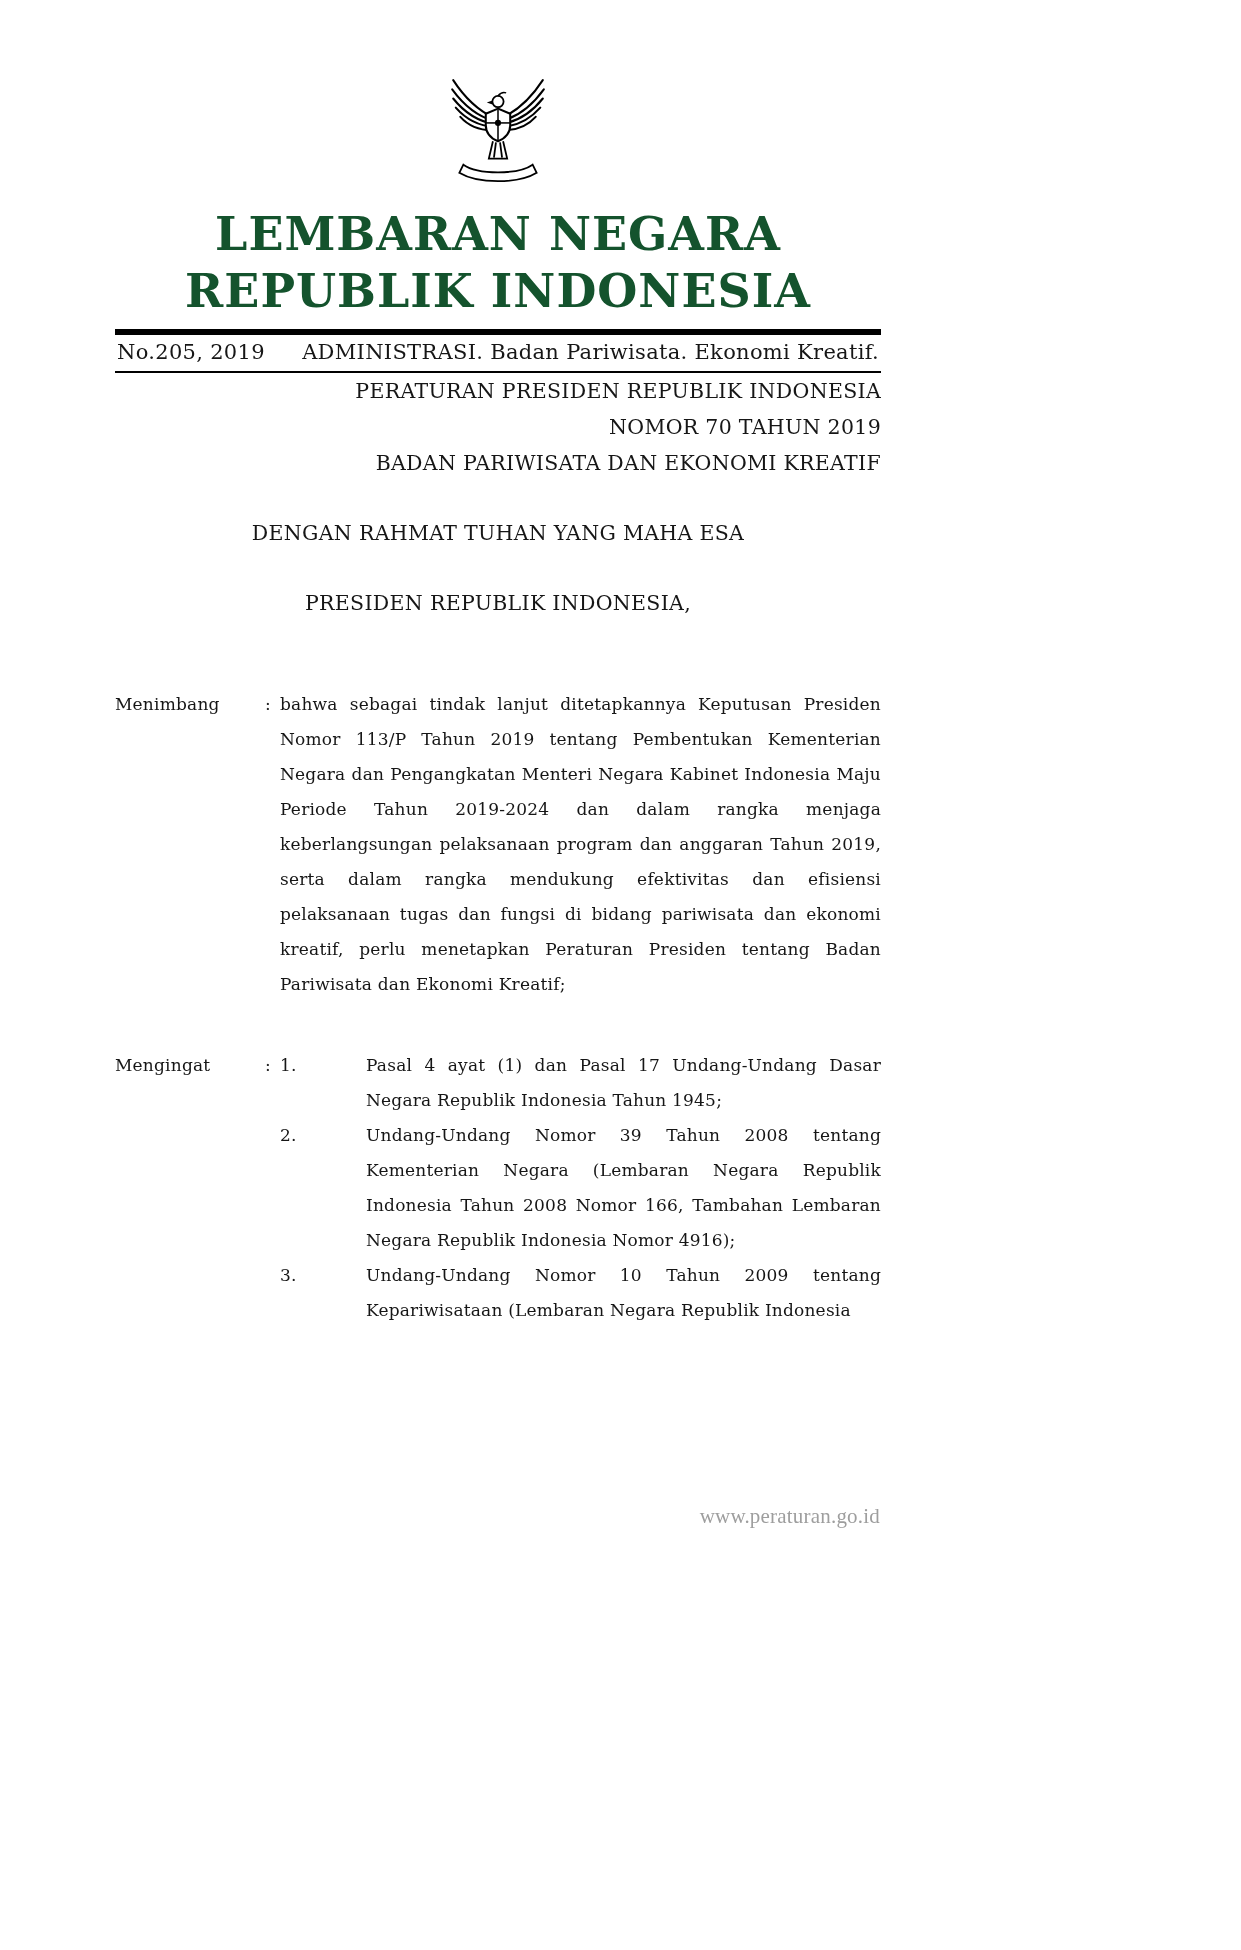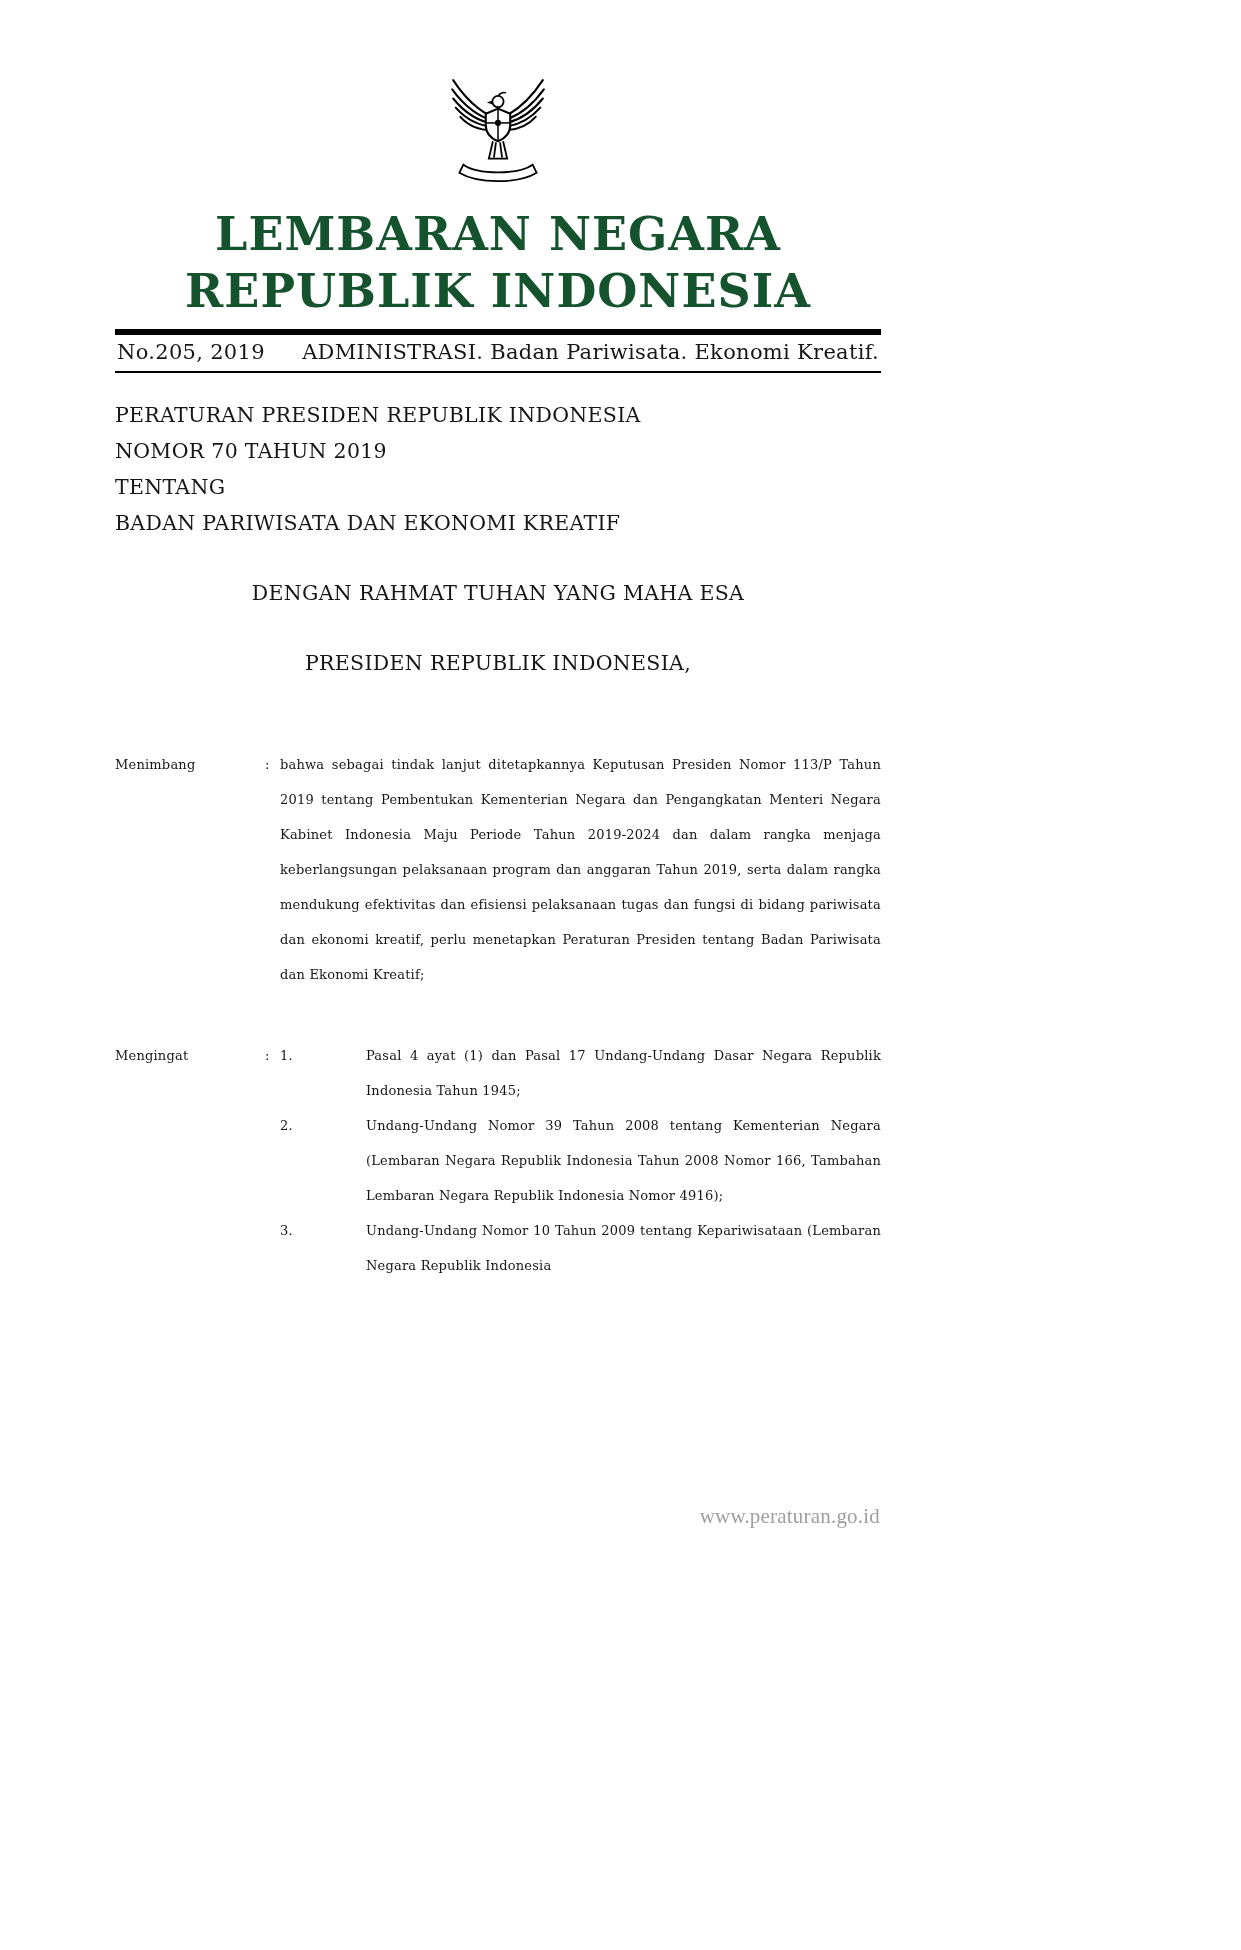--- a/index.html
+++ b/index.html
@@ -38,32 +38,31 @@
     border-top: 6px solid #000;
     border-bottom: 2px solid #000;
     padding: 5px 2px 7px 2px;
     display: flex;
     justify-content: space-between;
     align-items: flex-start;
     font-size: 21px;
     letter-spacing: 0.3px;
   }
   .title-block {
-    margin-top: 24px;
-    text-align: left;
+    text-align: right;
     font-size: 20.5px;
     line-height: 36px;
     letter-spacing: 0.3px;
   }
   .invocation { margin-top: 34px; text-align: center; font-size: 20.5px; line-height: 36px; letter-spacing: 0.3px; }
   .authority  { margin-top: 34px; text-align: center; font-size: 20.5px; line-height: 36px; letter-spacing: 0.3px; }
   .clause {
     display: grid;
     grid-template-columns: 150px 15px 1fr;
-    font-size: 13px;
+    font-size: 17px;
     line-height: 35px;
     letter-spacing: 0.2px;
   }
   .clause-menimbang { margin-top: 66px; }
   .clause-mengingat { margin-top: 46px; }
   .clause-label { text-align: left; }
   .clause-colon { text-align: left; }
   .clause-body  { text-align: justify; }
   .legal-list .list-item {
     display: grid;
@@ -128,21 +127,20 @@
 
       <div class="meta-row">
         <span>No.205, 2019</span>
         <span>ADMINISTRASI. Badan Pariwisata. Ekonomi Kreatif.</span>
       </div>
     </header>
 
     <section class="title-block">
       <div>PERATURAN PRESIDEN REPUBLIK INDONESIA</div>
       <div>NOMOR 70 TAHUN 2019</div>
-      <div>TENTANG</div>
       <div>BADAN PARIWISATA DAN EKONOMI KREATIF</div>
     </section>
 
     <div class="invocation">DENGAN RAHMAT TUHAN YANG MAHA ESA</div>
     <div class="authority">PRESIDEN REPUBLIK INDONESIA,</div>
 
     <section class="clause clause-menimbang">
       <div class="clause-label">Menimbang</div>
       <div class="clause-colon">:</div>
       <div class="clause-body">bahwa sebagai tindak lanjut ditetapkannya Keputusan Presiden Nomor 113/P Tahun 2019 tentang Pembentukan Kementerian Negara dan Pengangkatan Menteri Negara Kabinet Indonesia Maju Periode Tahun 2019-2024 dan dalam rangka menjaga keberlangsungan pelaksanaan program dan anggaran Tahun 2019, serta dalam rangka mendukung efektivitas dan efisiensi pelaksanaan tugas dan fungsi di bidang pariwisata dan ekonomi kreatif, perlu menetapkan Peraturan Presiden tentang Badan Pariwisata dan Ekonomi Kreatif;</div>

